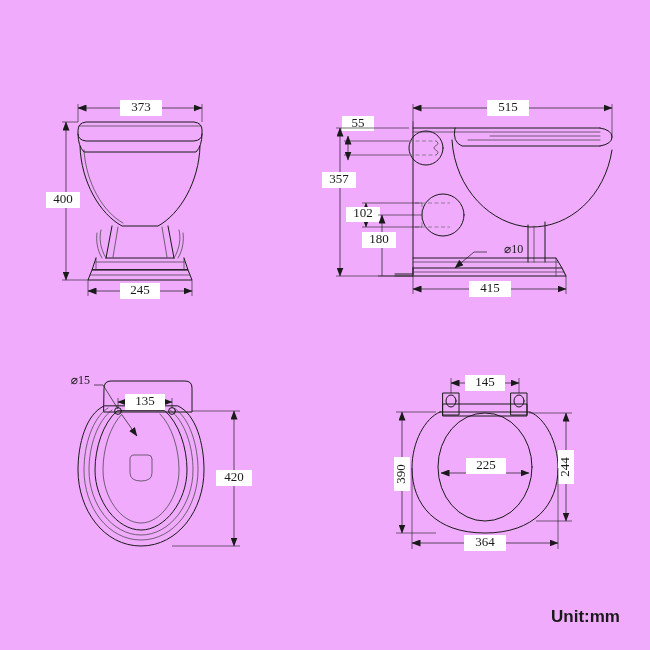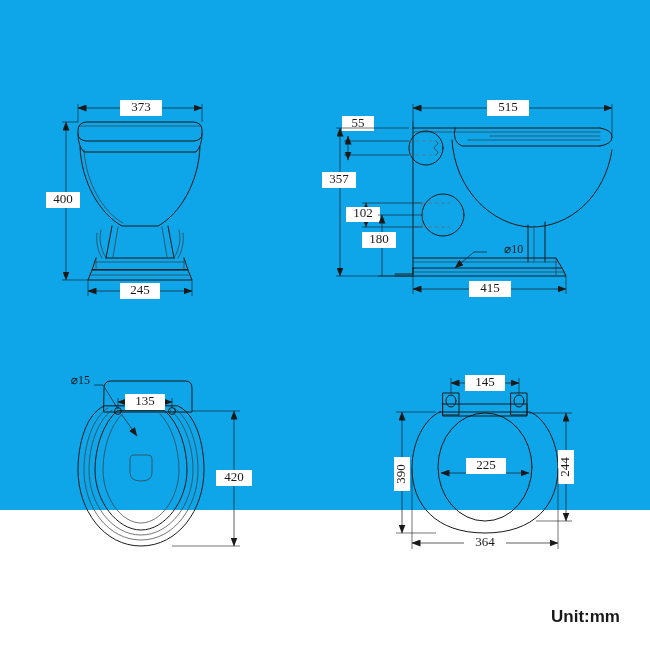--- a/index.html
+++ b/index.html
@@ -10,22 +10,22 @@
   }
   body {
     width: 650px;
     height: 650px;
     overflow: hidden;
     font-family: "Liberation Sans", sans-serif;
   }
   #drawing-root {
     position: relative;
     width: 650px;
-    height: 510px;
-    background: #0ea5e9;
+    height: 650px;
+    background: #f0abfc;
   }
   svg.sheet {
     display: block;
     width: 650px;
     height: 650px;
   }
   .obj {
     fill: none;
     stroke: #1a1a1a;
     stroke-width: 1;

